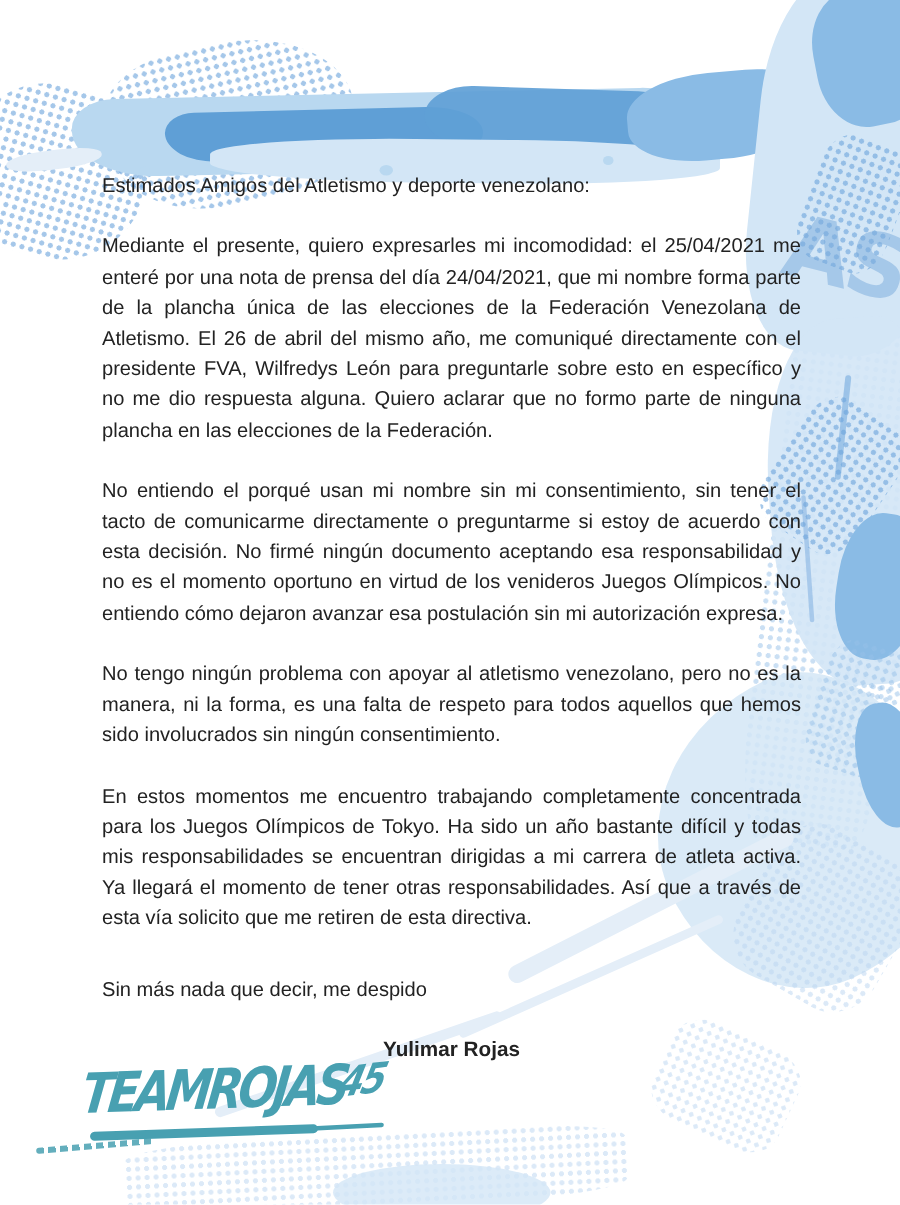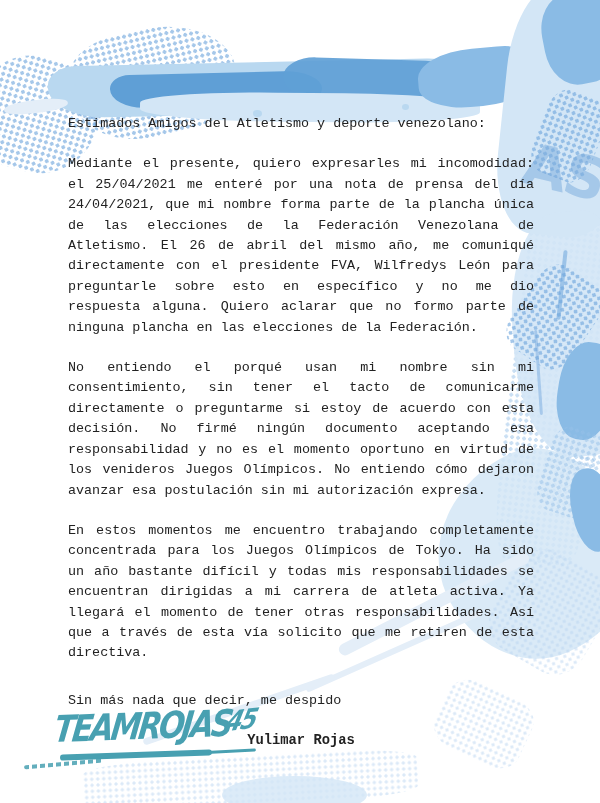--- a/index.html
+++ b/index.html
@@ -79,21 +79,21 @@
   .d-bblob{left:222px;top:776px;width:145px;height:38px;background:var(--c-blue-pale);
     border-radius:50%;opacity:.8;}
 
   
   .letter{
     position:absolute;z-index:3;
     left:68px;top:114px;width:466px;
     color:var(--c-text);
     font-size:13.4px;line-height:20.4px;
   }
-  .letter p{margin:0 0 20px 0;text-align:justify;font-family:Liberation Mono, monospace;}
+  .letter p{margin:0 0 20px 0;text-align:justify;}
   .letter p.greeting{text-align:left;}
   .letter p.closing{text-align:left;margin-top:27px;}
   .letter p.signature{
     text-align:center;font-weight:bold;font-size:13.8px;margin-top:16px;
   }
 
   
   .logo{position:absolute;z-index:3;left:52px;top:708px;width:240px;height:80px;}
   .logo-text{
     display:inline-block;
@@ -168,20 +168,21 @@
     <div class="d-streak3"></div>
     <div class="ht faint d-bht1"></div>
     <div class="ht faint d-bht2"></div>
     <div class="d-bblob"></div>
   </div>
 
   <div class="letter">
     <p class="greeting">Estimados Amigos del Atletismo y deporte venezolano:</p>
     <p class="para">Mediante el presente, quiero expresarles mi incomodidad: el 25/04/2021 me enteré por una nota de prensa del día 24/04/2021, que mi nombre forma parte de la plancha única de las elecciones de la Federación Venezolana de Atletismo. El 26 de abril del mismo año, me comuniqué directamente con el presidente FVA, Wilfredys León para preguntarle sobre esto en específico y no me dio respuesta alguna. Quiero aclarar que no formo parte de ninguna plancha en las elecciones de la Federación.</p>
     <p class="para">No entiendo el porqué usan mi nombre sin mi consentimiento, sin tener el tacto de comunicarme directamente o preguntarme si estoy de acuerdo con esta decisión. No firmé ningún documento aceptando esa responsabilidad y no es el momento oportuno en virtud de los venideros Juegos Olímpicos. No entiendo cómo dejaron avanzar esa postulación sin mi autorización expresa.</p>
+    <p class="para">No tengo ningún problema con apoyar al atletismo venezolano, pero no es la manera, ni la forma, es una falta de respeto para todos aquellos que hemos sido involucrados sin ningún consentimiento.</p>
     <p class="para">En estos momentos me encuentro trabajando completamente concentrada para los Juegos Olímpicos de Tokyo. Ha sido un año bastante difícil y todas mis responsabilidades se encuentran dirigidas a mi carrera de atleta activa. Ya llegará el momento de tener otras responsabilidades. Así que a través de esta vía solicito que me retiren de esta directiva.</p>
     <p class="closing">Sin más nada que decir, me despido</p>
     <p class="signature">Yulimar Rojas</p>
   </div>
 
   <div class="logo">
     <span class="logo-text"><span>TEAMROJAS</span><span class="logo-num">45</span></span>
     <div class="logo-underline"></div>
     <div class="logo-underline2"></div>
   </div>

